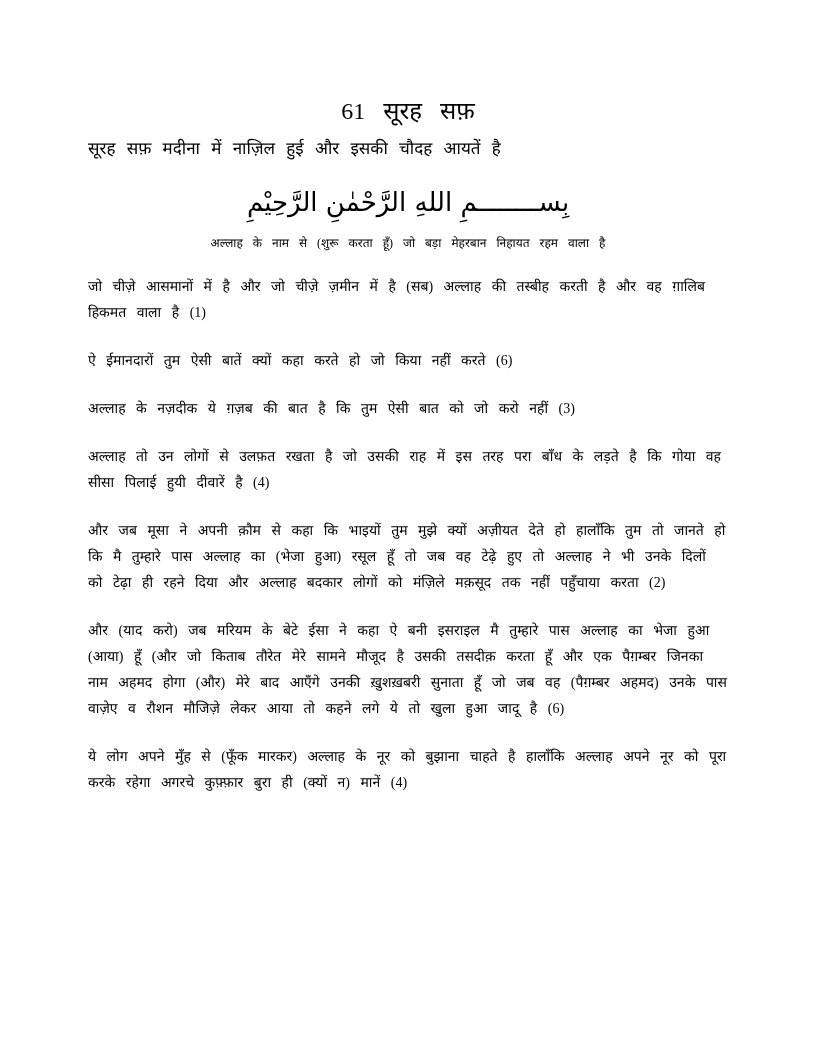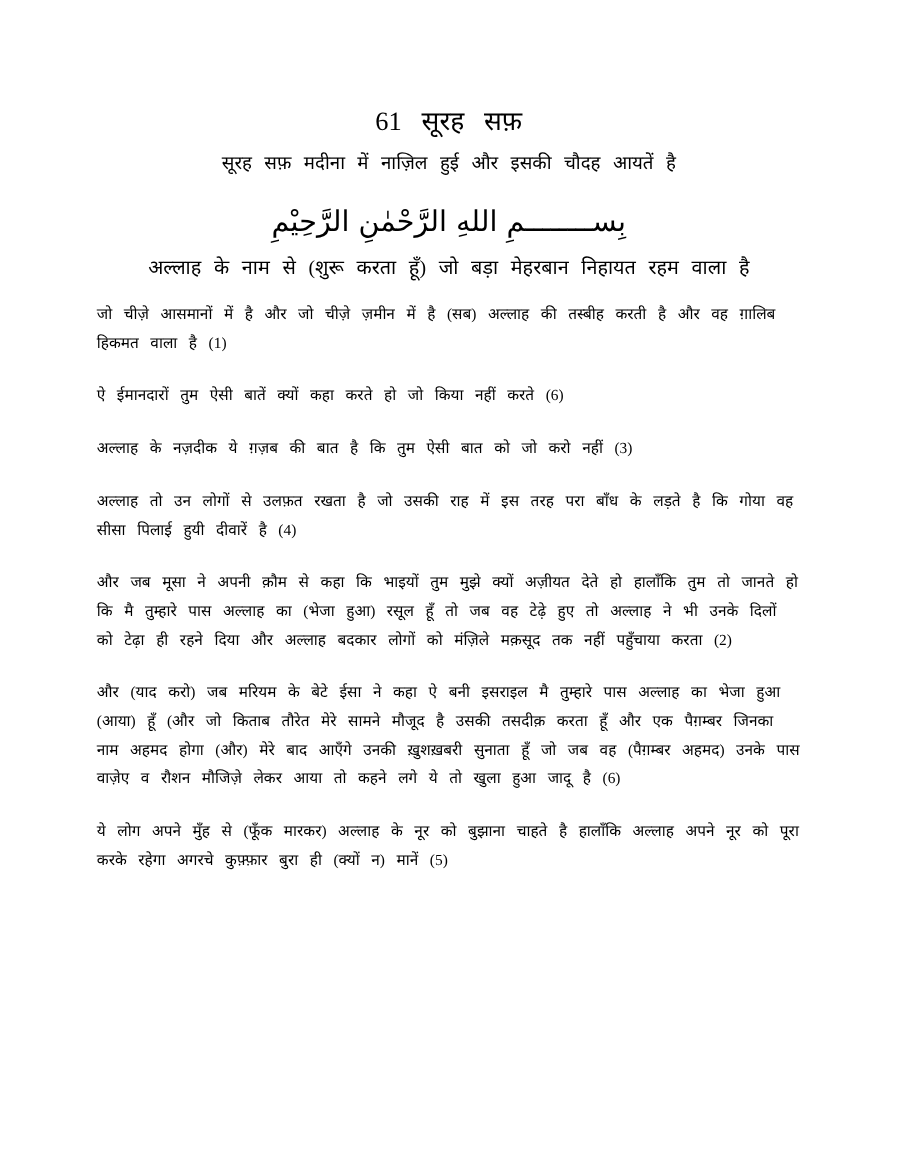--- a/index.html
+++ b/index.html
@@ -21,21 +21,20 @@
   }
   .title {
     margin: 0 0 8px 0;
     text-align: center;
     font-size: 24px;
     line-height: 34px;
     font-weight: normal;
     word-spacing: 12px;
   }
   .subtitle {
-    text-align: center;
     font-size: 17px;
     line-height: 26px;
     word-spacing: 7px;
     margin: 0 0 18px 0;
   }
   .bismillah {
     height: 44px;
     margin: 0 auto 6px auto;
     display: flex;
     align-items: flex-end;
@@ -45,21 +44,21 @@
   }
   .bismillah span {
     font-family: "DejaVu Sans", sans-serif;
     font-size: 26px;
     line-height: 44px;
     color: #000000;
     white-space: nowrap;
   }
   .bismillah-translation {
     text-align: center;
-    font-size: 18px;
+    font-size: 12px;
     line-height: 26px;
     word-spacing: 7px;
     margin: 0 0 18px 0;
   }
   .verse {
     font-size: 14px;
     line-height: 26px;
     word-spacing: 7px;
     text-align: left;
     margin: 0 0 22px 0;
@@ -86,15 +85,15 @@
 
   <p class="verse">अल्लाह के नज़दीक ये ग़ज़ब की बात है कि तुम ऐसी बात को जो करो नहीं (3)</p>
 
   <p class="verse">अल्लाह तो उन लोगों से उलफ़त रखता है जो उसकी राह में इस तरह परा बाँध के लड़ते है कि गोया वह सीसा पिलाई हुयी दीवारें है (4)</p>
 
   <p class="verse">और जब मूसा ने अपनी क़ौम से कहा कि भाइयों तुम मुझे क्यों अज़ीयत देते हो हालाँकि तुम तो जानते हो कि मै तुम्हारे पास अल्लाह का (भेजा हुआ) रसूल हूँ तो जब वह टेढ़े हुए तो अल्लाह ने भी उनके दिलों को टेढ़ा ही रहने दिया और अल्लाह बदकार लोगों को मंज़िले मक़सूद तक नहीं पहुँचाया करता (2)</p>
 
   <p class="verse">और (याद करो) जब मरियम के बेटे ईसा ने कहा ऐ बनी इसराइल मै तुम्हारे पास अल्लाह का भेजा हुआ (आया) हूँ (और जो किताब तौरेत मेरे सामने मौजूद है उसकी तसदीक़ करता हूँ और एक पैग़म्बर जिनका नाम अहमद होगा (और) मेरे बाद आएँगे उनकी ख़ुशख़बरी सुनाता हूँ जो जब वह (पैग़म्बर अहमद) उनके पास वाज़ेए व रौशन मौजिज़े लेकर आया तो कहने लगे ये तो खुला हुआ जादू है (6)</p>
 
 
-  <p class="verse">ये लोग अपने मुँह से (फूँक मारकर) अल्लाह के नूर को बुझाना चाहते है हालाँकि अल्लाह अपने नूर को पूरा करके रहेगा अगरचे कुफ़्फ़ार बुरा ही (क्यों न) मानें (5)</p>
+  <p class="verse">ये लोग अपने मुँह से (फूँक मारकर) अल्लाह के नूर को बुझाना चाहते है हालाँकि अल्लाह अपने नूर को पूरा करके रहेगा अगरचे कुफ़्फ़ार बुरा ही (क्यों न) मानें (4)</p>
 
 </div>
 
 </body></html>

